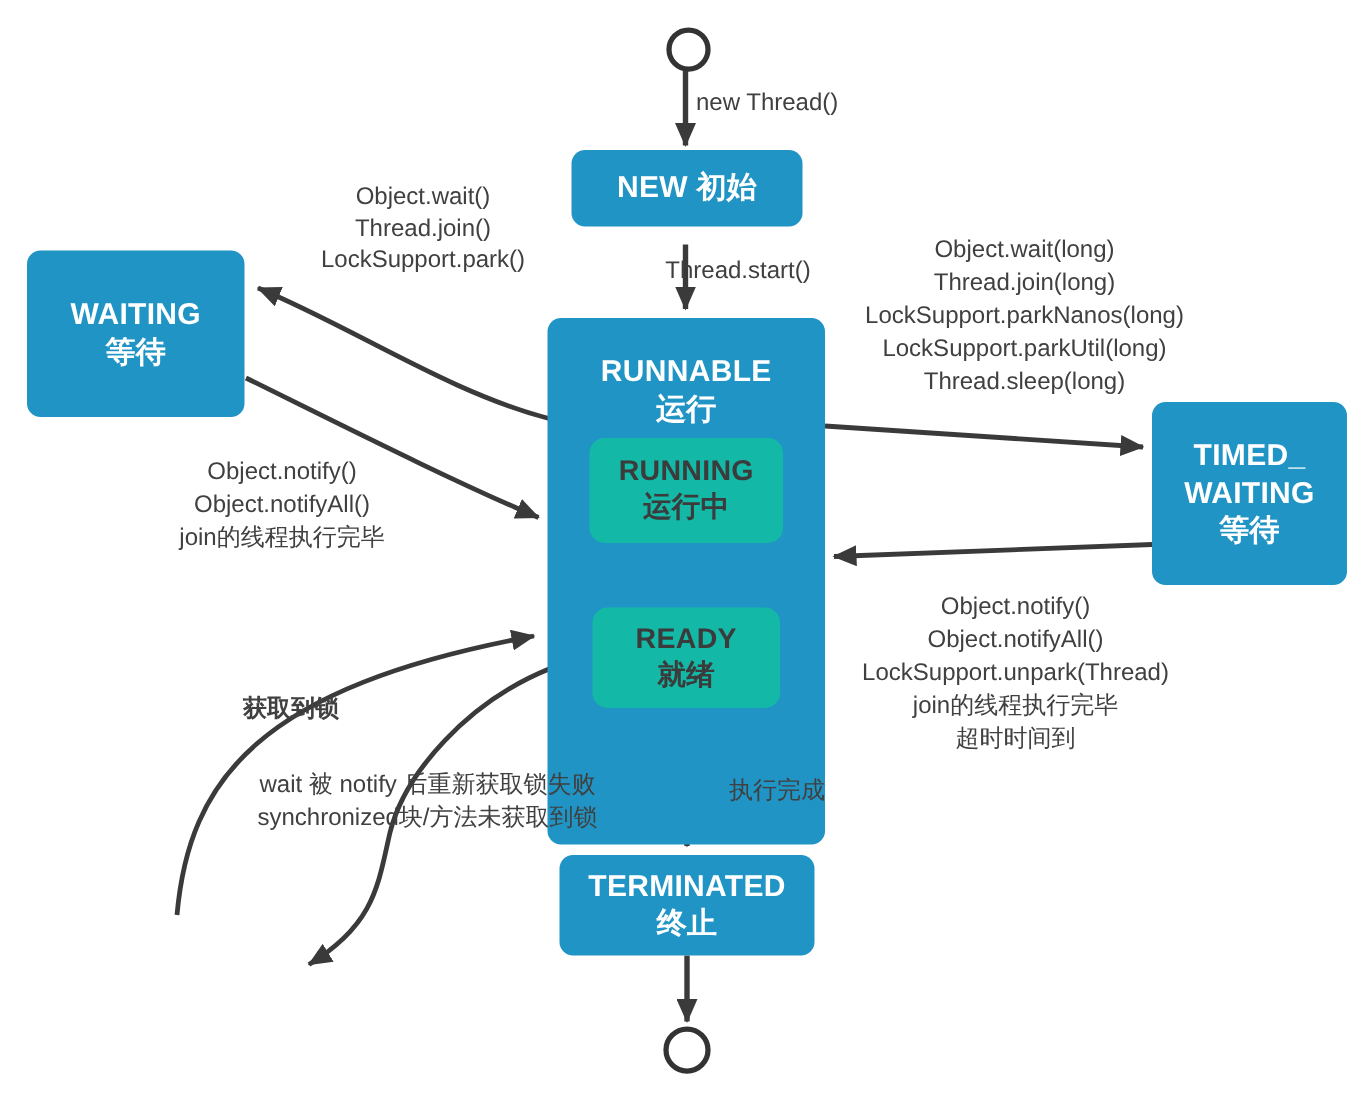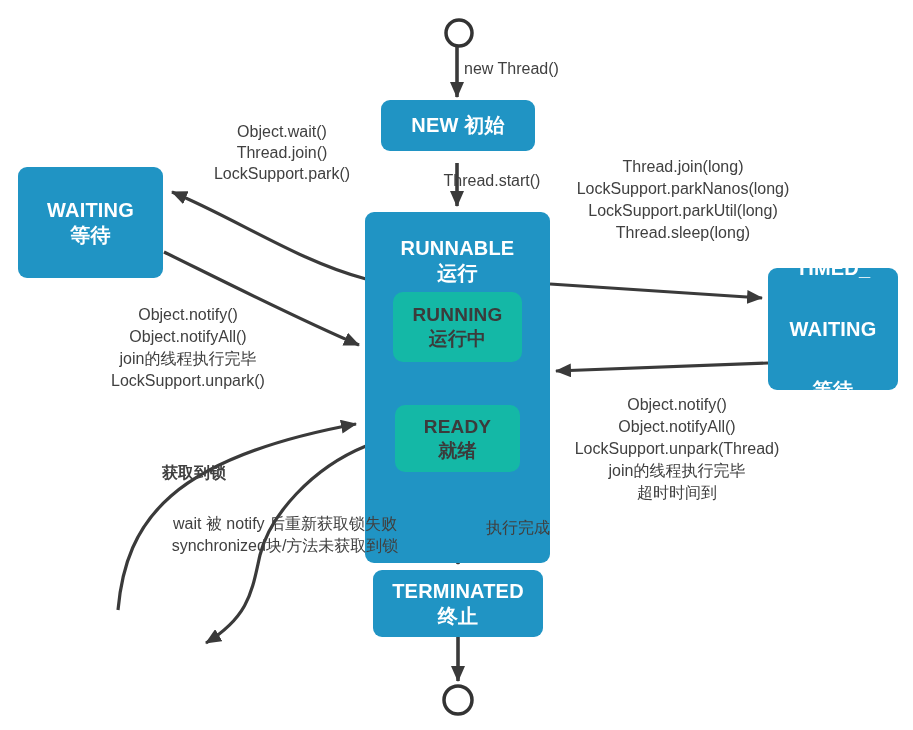--- a/index.html
+++ b/index.html
@@ -80,21 +80,21 @@
       <span class="nline">READY</span>
       <span class="nline">就绪</span>
     </div>
   </div>
 
   <div class="node" style="left:18px;top:167px;width:145px;height:111px;">
     <span class="nline">WAITING</span>
     <span class="nline">等待</span>
   </div>
 
-  <div class="node" style="left:768px;top:268px;width:130px;height:122px;gap:36px;">
+  <div class="node" style="left:768px;top:268px;width:130px;height:122px;">
     <span class="nline">TIMED_</span>
     <span class="nline">WAITING</span>
     <span class="nline">等待</span>
   </div>
 
 
   <div class="node" style="left:373px;top:570px;width:170px;height:67px;">
     <span class="nline">TERMINATED</span>
     <span class="nline">终止</span>
   </div>
@@ -106,24 +106,24 @@
   <div class="lbl" style="left:182px;top:121px;width:200px;line-height:21px;">
     <span>Object.wait()</span>
     <span>Thread.join()</span>
     <span>LockSupport.park()</span>
   </div>
 
   <div class="lbl" style="left:88px;top:304px;width:200px;">
     <span>Object.notify()</span>
     <span>Object.notifyAll()</span>
     <span>join的线程执行完毕</span>
-    <span>LockSupport.unpark()</span>
   </div>
 
   <div class="lbl" style="left:549px;top:156px;width:268px;">
+    <span>Object.wait(long)</span>
     <span>Thread.join(long)</span>
     <span>LockSupport.parkNanos(long)</span>
     <span>LockSupport.parkUtil(long)</span>
     <span>Thread.sleep(long)</span>
   </div>
 
   <div class="lbl" style="left:547px;top:394px;width:260px;">
     <span>Object.notify()</span>
     <span>Object.notifyAll()</span>
     <span>LockSupport.unpark(Thread)</span>

